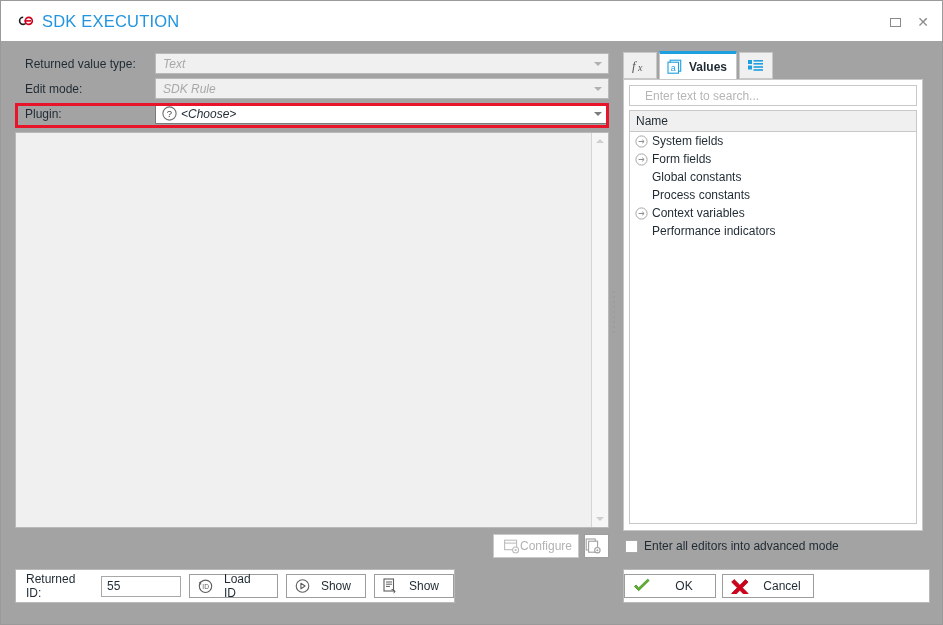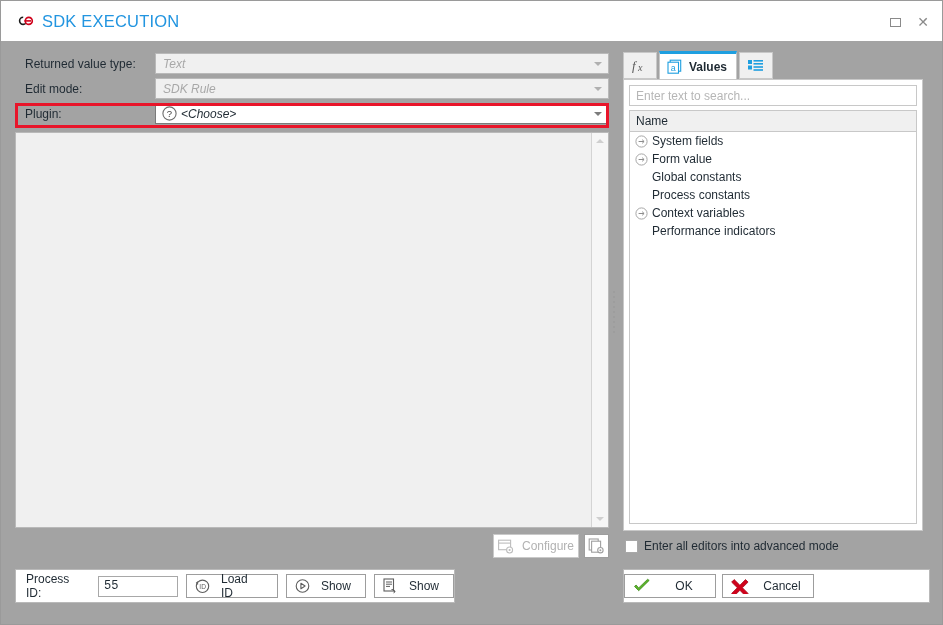--- a/index.html
+++ b/index.html
@@ -231,22 +231,22 @@
     width: 594px;
     height: 26px;
     display: flex;
     justify-content: flex-end;
     align-items: center;
     gap: 5px;
   }
   .btn {
     display: inline-flex;
     align-items: center;
-    justify-content: center;
-    gap: 8px;
+    justify-content: space-between;
+    gap: 0;
     border: 1px solid #9d9d9d;
     background: #ffffff;
     box-sizing: border-box;
     font-size: 12px;
     color: #1f2a33;
     cursor: default;
     padding: 0 10px;
   }
   .btn.disabled {
     color: #b2b2b2;
@@ -315,21 +315,21 @@
   }
   .search-box {
     width: 100%;
     height: 21px;
     border: 1px solid #c8c8c8;
     box-sizing: border-box;
     background: #ffffff;
     font-family: "Liberation Sans", sans-serif;
     font-size: 12px;
     color: #1f2a33;
-    padding: 0 6px;
+    padding: 0 15px;
     outline: none;
   }
   .search-box::placeholder { color: #b6b6b6; }
   .grid {
     margin-top: 4px;
     border: 1px solid #c8c8c8;
     box-sizing: border-box;
     width: 100%;
     height: 414px;
     background: #ffffff;
@@ -402,21 +402,21 @@
   .inst-label {
     font-size: 12px;
     color: #1f2a33;
     margin-right: 2px;
   }
   .inst-input {
     width: 80px;
     height: 21px;
     border: 1px solid #a8a8a8;
     box-sizing: border-box;
-    font-family: Liberation Mono, monospace;
+    font-family: Liberation Sans, sans-serif;
     font-size: 12px;
     color: #1f2a33;
     padding: 0 5px;
     outline: none;
     background: #ffffff;
   }
   .bbtn {
     height: 24px;
     border: 1px solid #9d9d9d;
     background: #ffffff;
@@ -627,21 +627,21 @@
             <span>System fields</span>
           </div>
 
           <div class="tree-item">
             <span class="tree-arrow">
               <svg width="13" height="13" viewBox="0 0 13 13">
                 <circle cx="6.5" cy="6.5" r="5.6" fill="none" stroke="#a6a6a6" stroke-width="1"></circle>
                 <path d="M3.6 6.5h5.3M7.2 4.7l1.9 1.8-1.9 1.8" fill="none" stroke="#8d8d8d" stroke-width="1"></path>
               </svg>
             </span>
-            <span>Form value</span>
+            <span>Form fields</span>
           </div>
 
           <div class="tree-item">
             <span class="tree-spacer"></span>
             <span>Global constants</span>
           </div>
 
           <div class="tree-item">
             <span class="tree-spacer"></span>
             <span>Process constants</span>
@@ -666,21 +666,21 @@
       </div>
     </div>
   </div>
 
   <div class="adv-row">
     <span class="cbox"></span>
     <span class="adv-label">Enter all editors into advanced mode</span>
   </div>
 
   <div class="bottom-left-bar">
-    <span class="inst-label">Process ID:</span>
+    <span class="inst-label">Returned ID:</span>
     <input class="inst-input" type="text" value="55" style="">
     <div class="bbtn">
       <span>
         <svg width="17" height="16" viewBox="0 0 17 16">
           <circle cx="8.5" cy="8.3" r="6.2" fill="none" stroke="#5d5d5d" stroke-width="1.1"></circle>
           <path d="M4.2 3.6l-1.6 1.2 1.5 1.5" fill="none" stroke="#5d5d5d" stroke-width="1.1"></path>
           <text x="8.6" y="11.4" text-anchor="middle" font-family="Liberation Sans, sans-serif" font-size="6.6" fill="#5d5d5d">ID</text>
         </svg>
       </span>
       <span>Load ID</span>

